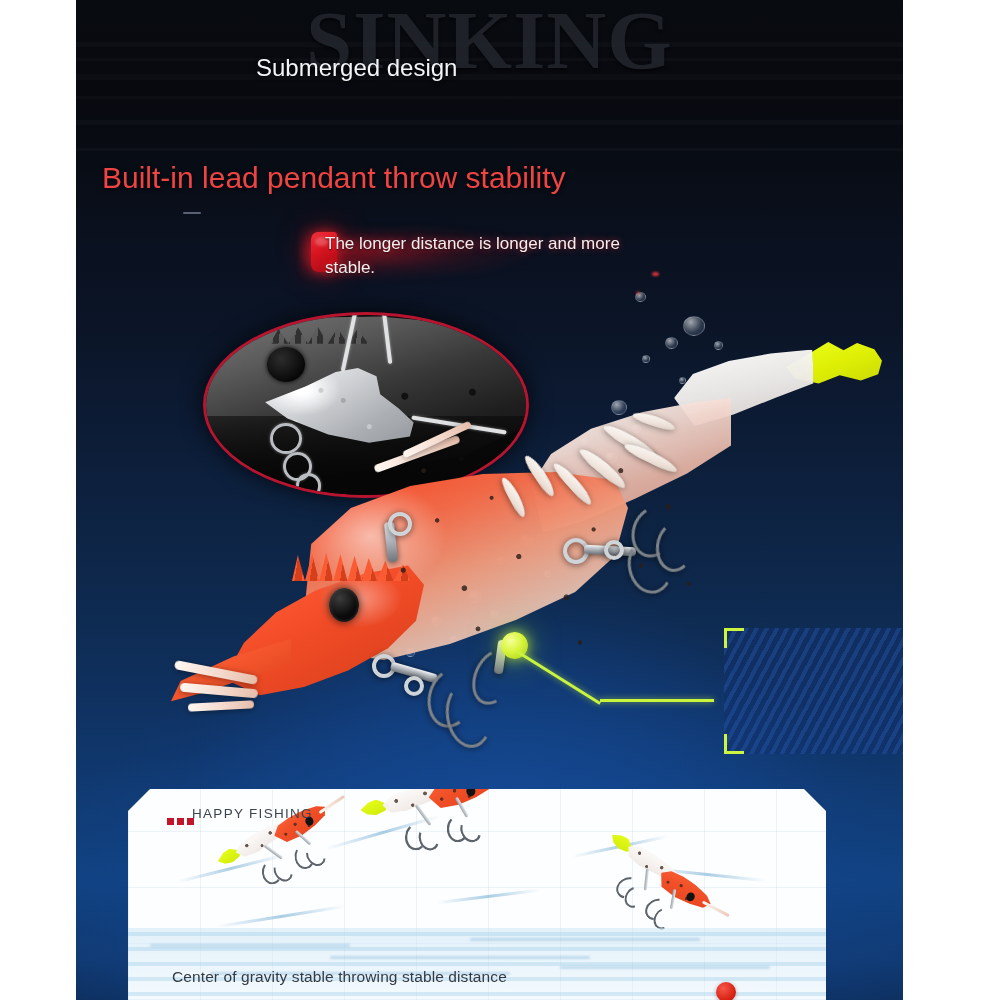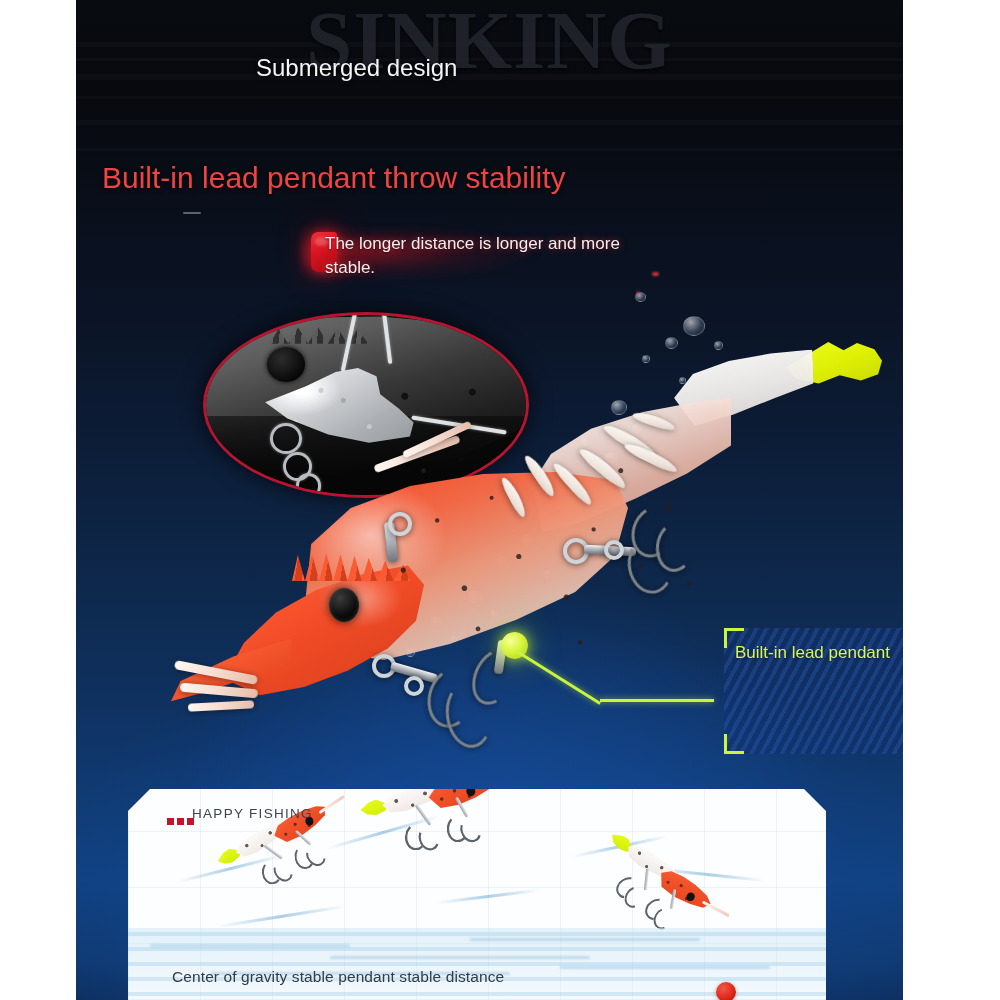--- a/index.html
+++ b/index.html
@@ -426,21 +426,20 @@
 
     <div class="gdot"></div>
     <div class="lead-diag"></div>
     <div class="lead-horiz"></div>
 
     <div class="callout">
       <div class="crn tl"></div>
 
       <div class="crn bl"></div>
 
-      <div class="co-l1">Built-in lead pendant</div>
     </div>
   </div>
 
   <div class="h1">Submerged design</div>
   <div class="h2">Built-in lead pendant throw stability</div>
   <div class="dash"></div>
 
   <div class="redglow"></div>
   <div class="redblob"></div>
   <div class="sub">The longer distance is longer and more stable.</div>
@@ -508,16 +507,16 @@
   <div class="wave" style="left:330px;top:956px;width:260px;"></div>
   <div class="wave" style="left:210px;top:972px;width:300px;"></div>
   <div class="wave" style="left:470px;top:938px;width:230px;"></div>
   <div class="wave" style="left:560px;top:966px;width:210px;"></div>
 
   <div class="logo-sq" style="left:167px;"></div>
   <div class="logo-sq" style="left:177px;"></div>
   <div class="logo-sq" style="left:187px;"></div>
   <div class="brand">HAPPY FISHING</div>
 
-  <div class="caption">Center of gravity stable pendant stable distance</div>
+  <div class="caption">Center of gravity stable throwing stable distance</div>
   <div class="reddot"></div>
 
 </div>
 
 </body></html>

